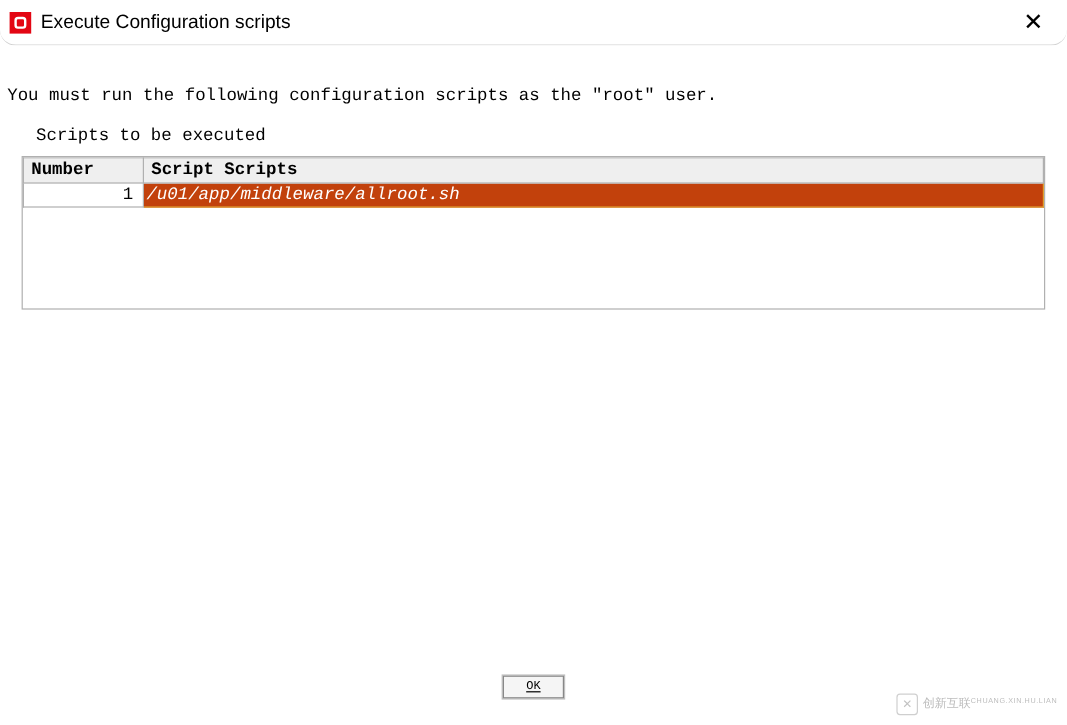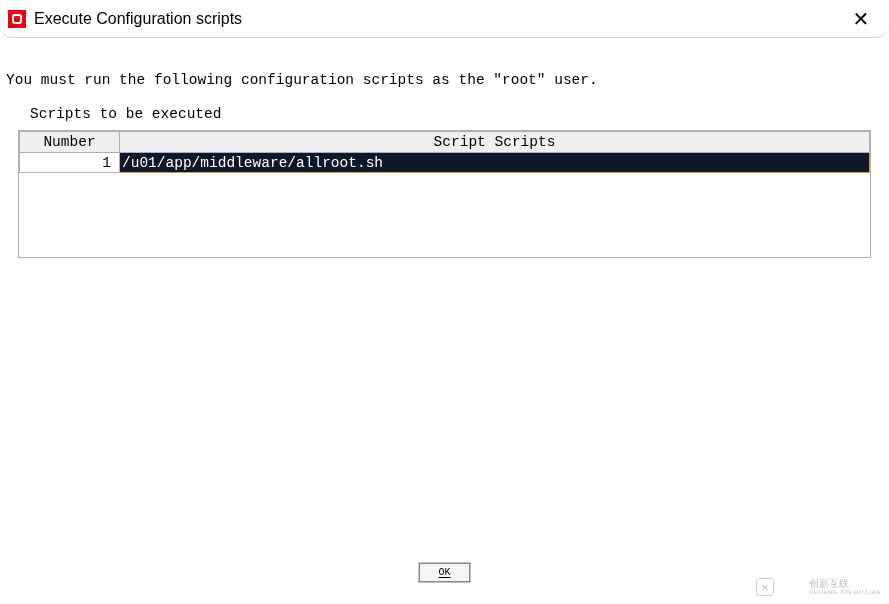--- a/index.html
+++ b/index.html
@@ -71,45 +71,46 @@
       margin: 4px 12px 0 12px;
       height: 128px;
       overflow: hidden;
     }
     table {
       border-collapse: collapse;
       width: 100%;
     }
     th {
       background: #efefef;
-      font-weight: normal;
+      font-weight: bold;
       border: 1px solid #b0b0b0;
       padding: 2px 6px;
-      text-align: center;
+      text-align: left;
       font-family: "Courier New", monospace;
     }
     th.col-number {
       width: 100px;
     }
     td {
       border: 1px solid #b0b0b0;
       padding: 0px 4px;
       vertical-align: middle;
       height: 20px;
     }
     td.num-cell {
       text-align: right;
       background: #fff;
       padding-right: 8px;
     }
     td.loc-cell {
-      background: #0f172a;
+      background: #c2410c;
       color: #fff;
       border: 1.5px solid #e0a030;
       padding-left: 2px;
+      font-style: italic;
     }
     .steps-block {
       margin-top: 60px;
     }
     .steps-block .step-line {
       margin-left: 4px;
       line-height: 1.45;
     }
     .button-row {
       position: absolute;
@@ -146,23 +147,22 @@
       border: 1px solid #888;
       border-radius: 3px;
       display: flex;
       align-items: center;
       justify-content: center;
       font-size: 10px;
       color: #666;
     }
     .watermark-text {
       display: flex;
-      flex-direction: column;
+      flex-direction: row;
       line-height: 1;
-      margin-left: 31px;
     }
     .watermark-text .sub {
       font-size: 6px;
       letter-spacing: 0.5px;
     }
   </style>
 </head>
 <body>
 
 <div class="titlebar">

